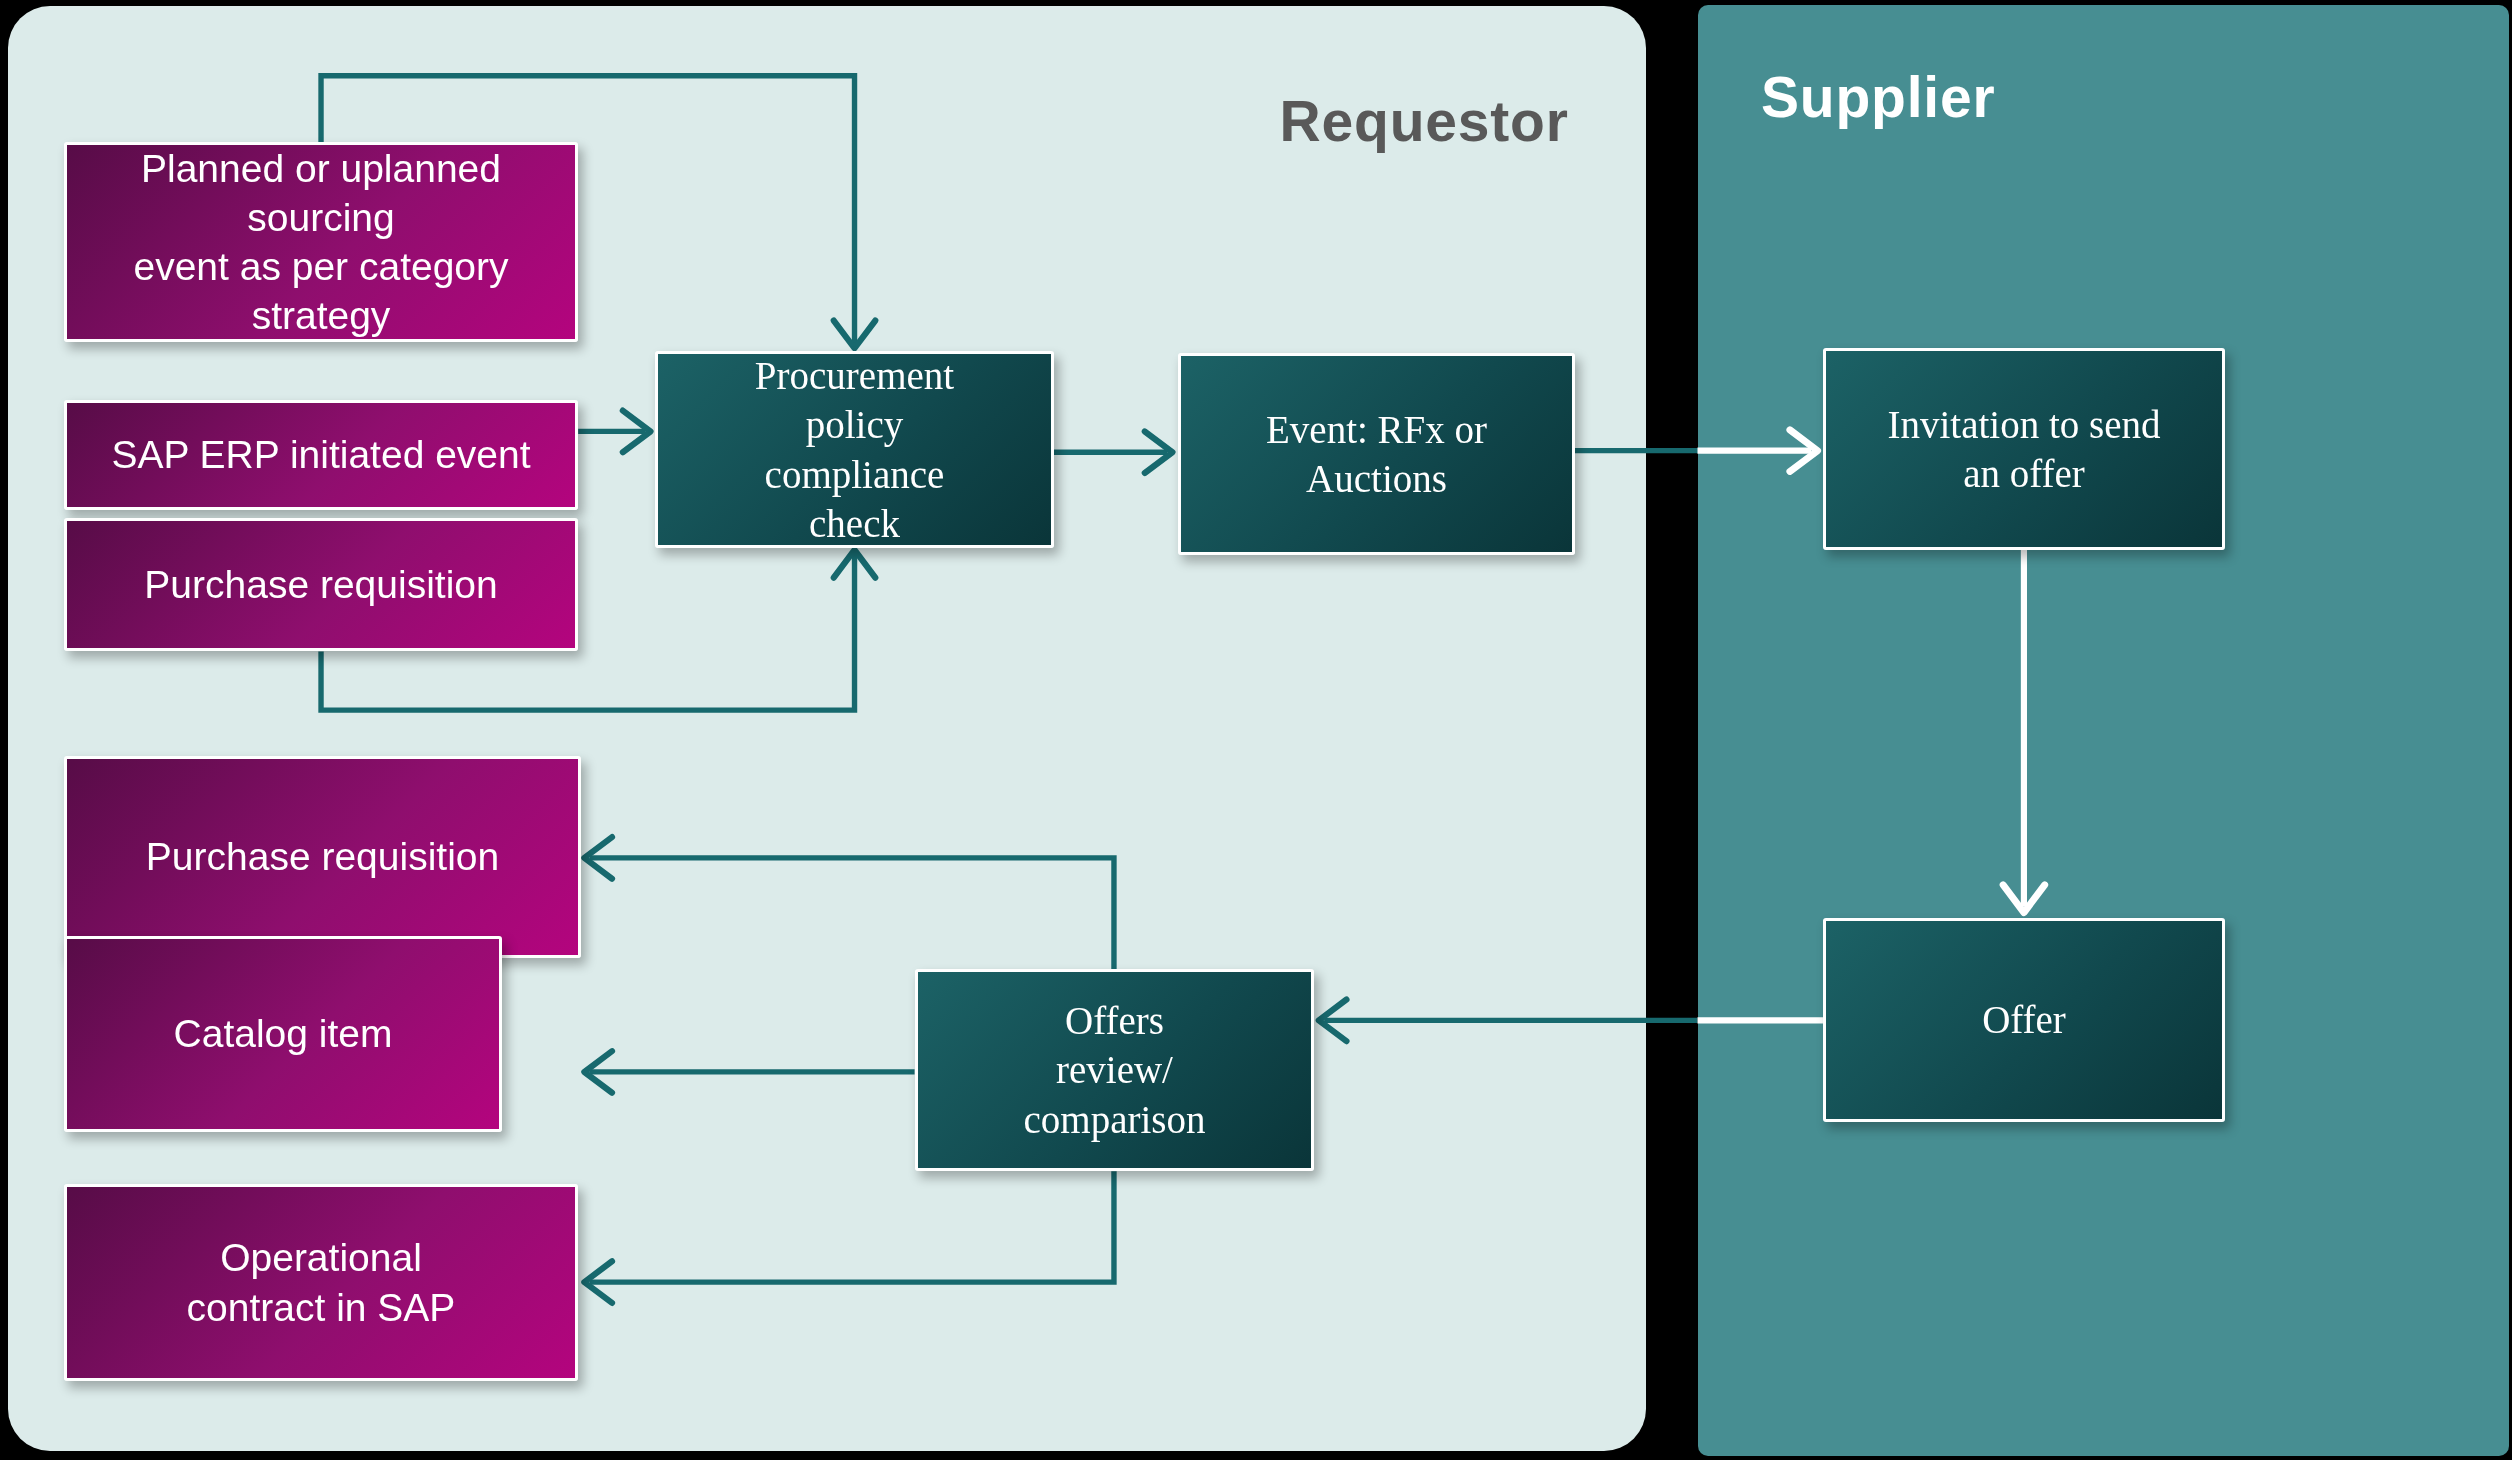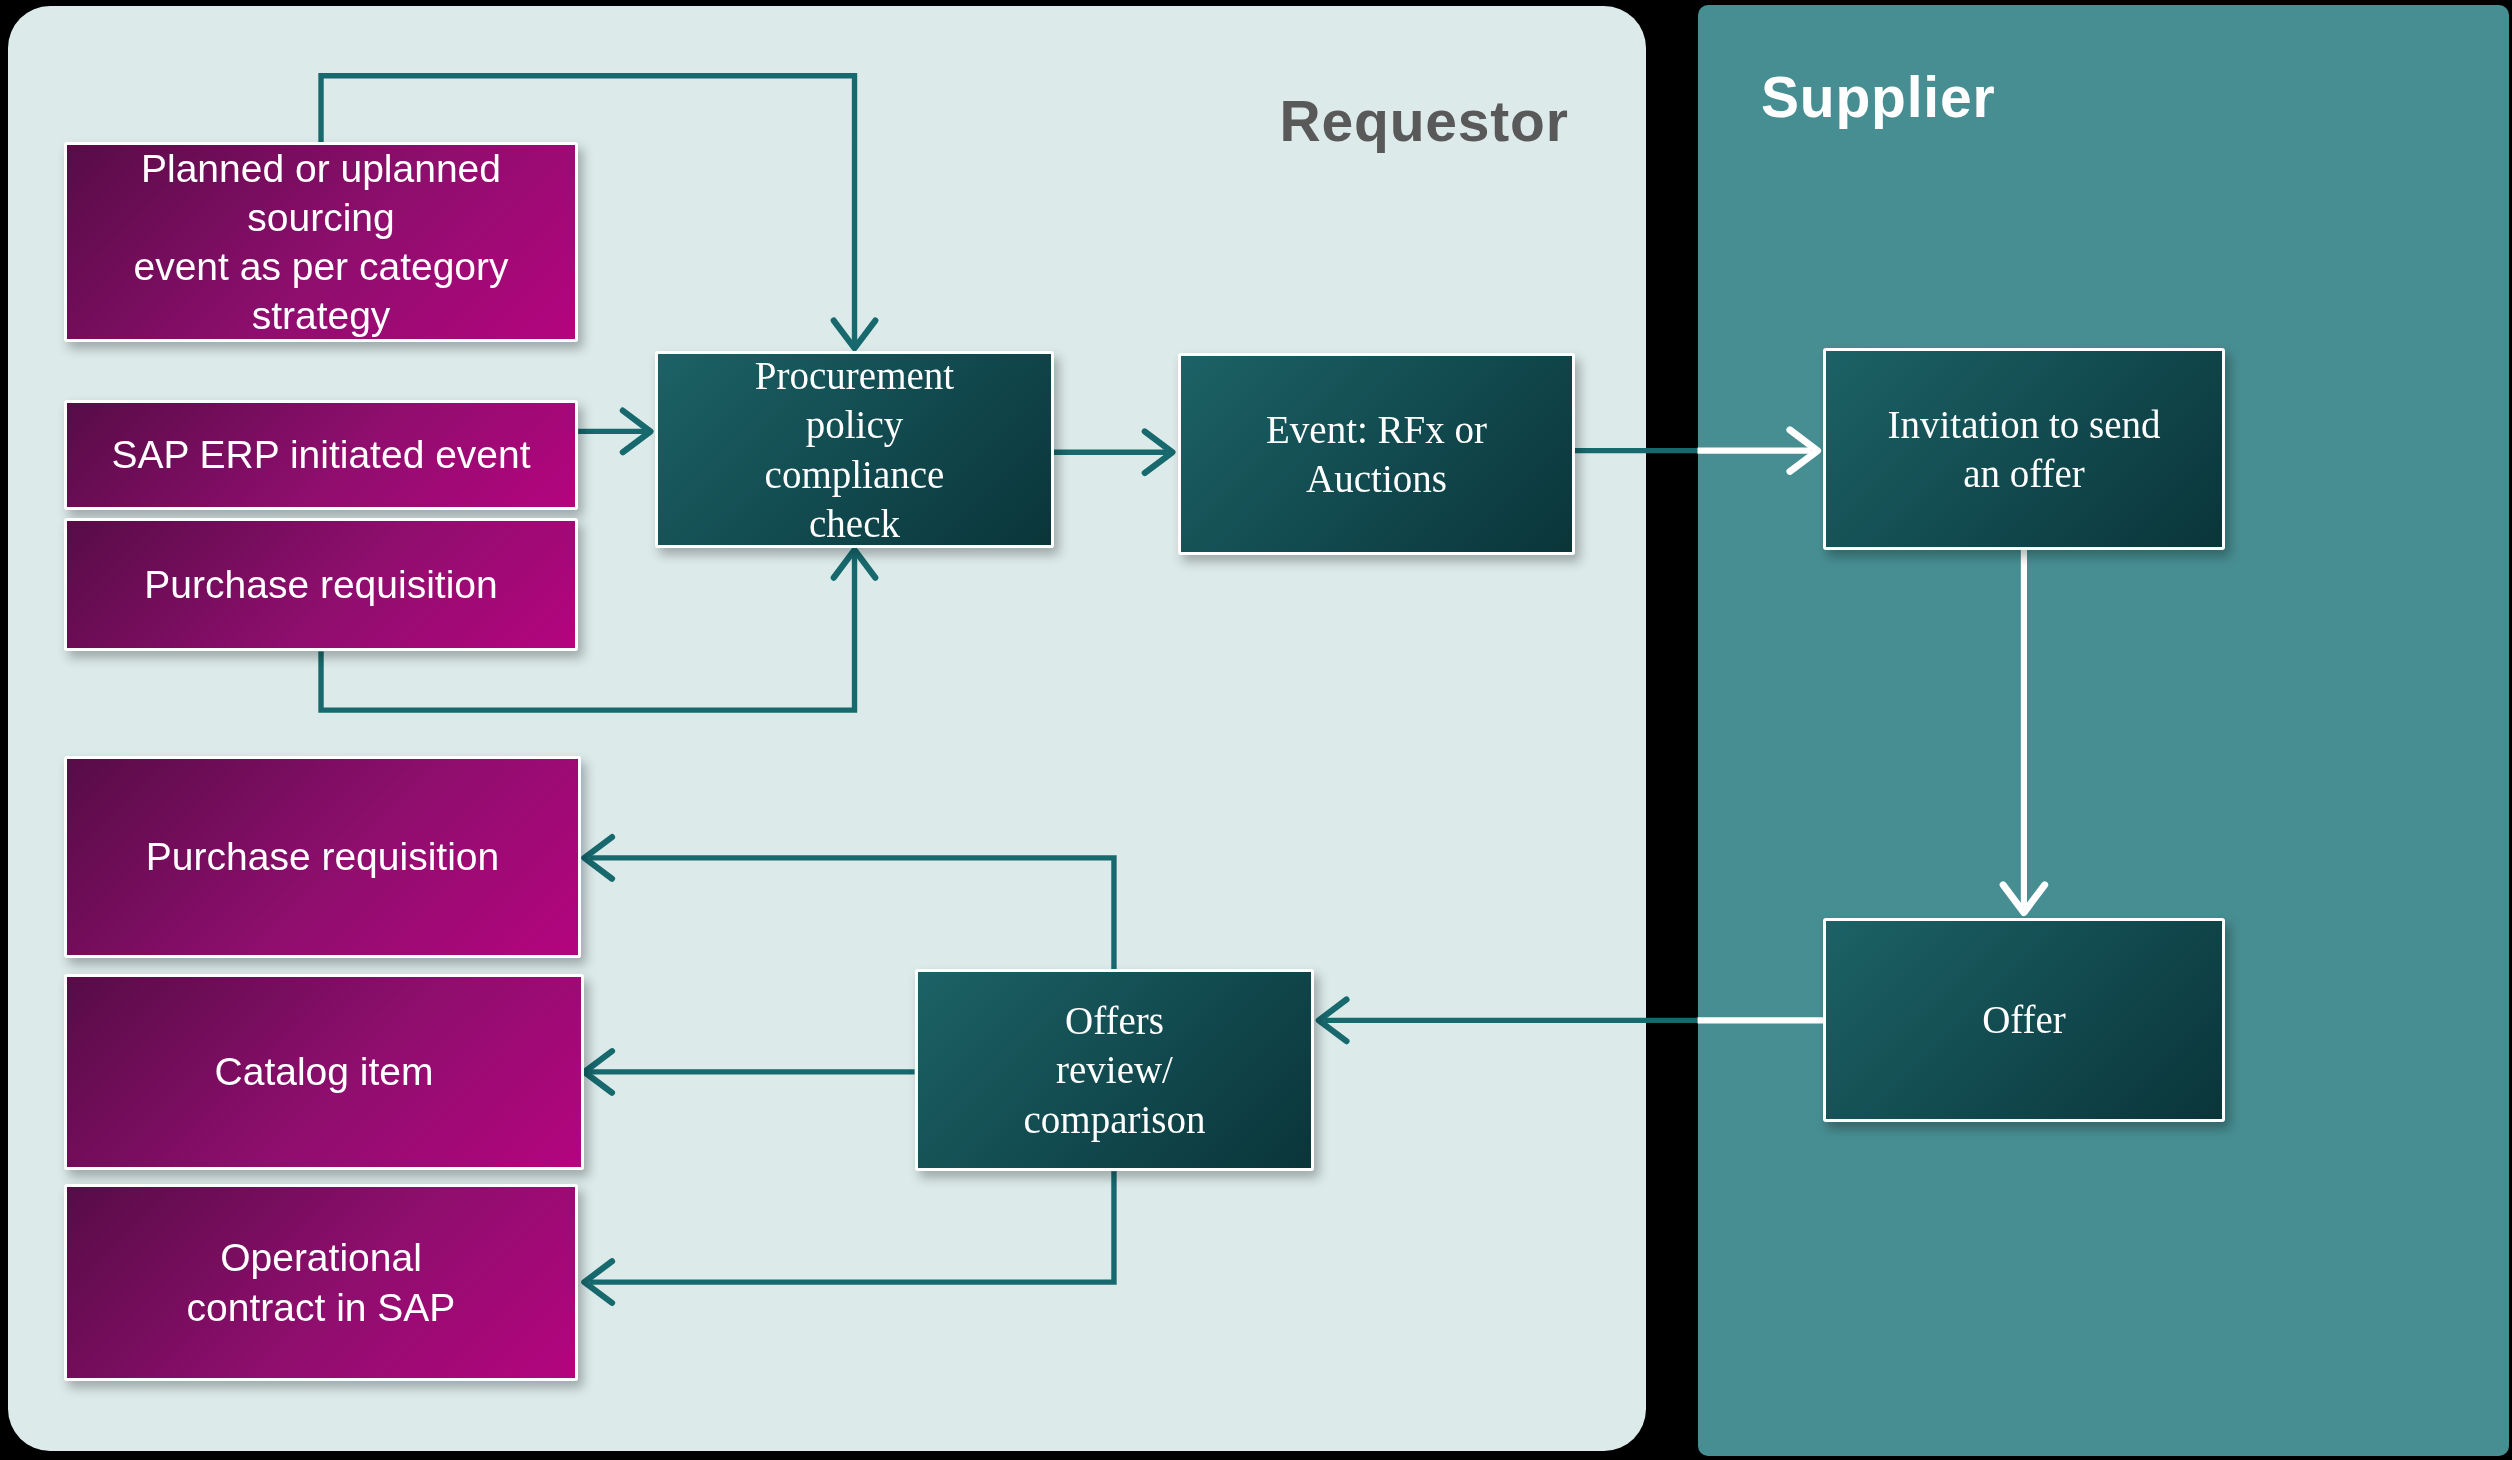--- a/index.html
+++ b/index.html
@@ -31,21 +31,21 @@
   .tealbox{background:linear-gradient(135deg,#1c6266 0%,#11494e 55%,#0a3539 100%);font-family:Liberation Serif, serif;}
 
   #node-planned{left:64px;top:142px;width:514px;height:200px;}
   #node-sap-erp{left:64px;top:380px;width:514px;height:110px;margin-top:20px;}
   #node-pr-top{left:64px;top:518px;width:514px;height:133px;}
   #node-policy{left:655px;top:351px;width:399px;height:197px;}
   #node-event{left:1178px;top:353px;width:397px;height:202px;}
   #node-invitation{left:1823px;top:348px;width:402px;height:202px;}
   #node-offer{left:1823px;top:918px;width:402px;height:204px;}
   #node-pr-bottom{left:64px;top:756px;width:517px;height:202px;}
-  #node-catalog{left:64px;top:974px;width:520px;height:196px;}
+  #node-catalog{left:64px;top:936px;width:438px;height:196px;}
   #node-operational{left:64px;top:1184px;width:514px;height:197px;}
   #node-offers-review{left:915px;top:969px;width:399px;height:202px;}
 </style>
 </head>
 <body>
 
 <div class="canvas">
 
   <section class="lane lane-requestor">
     <h2 class="lane-title requestor-title">Requestor</h2>

